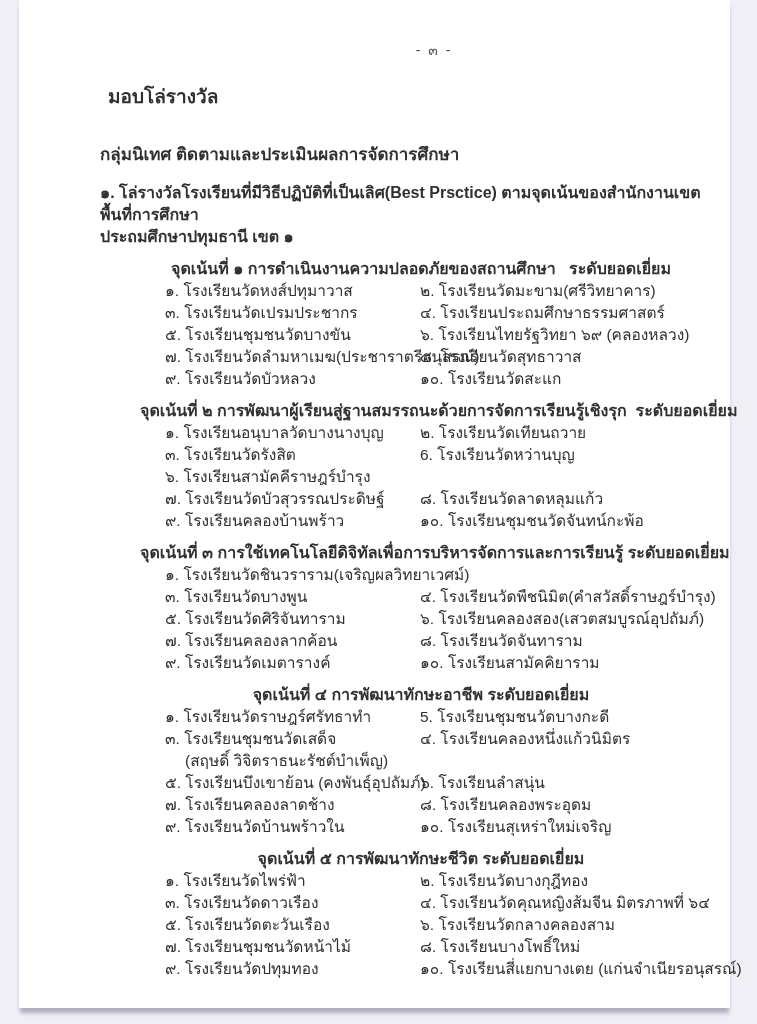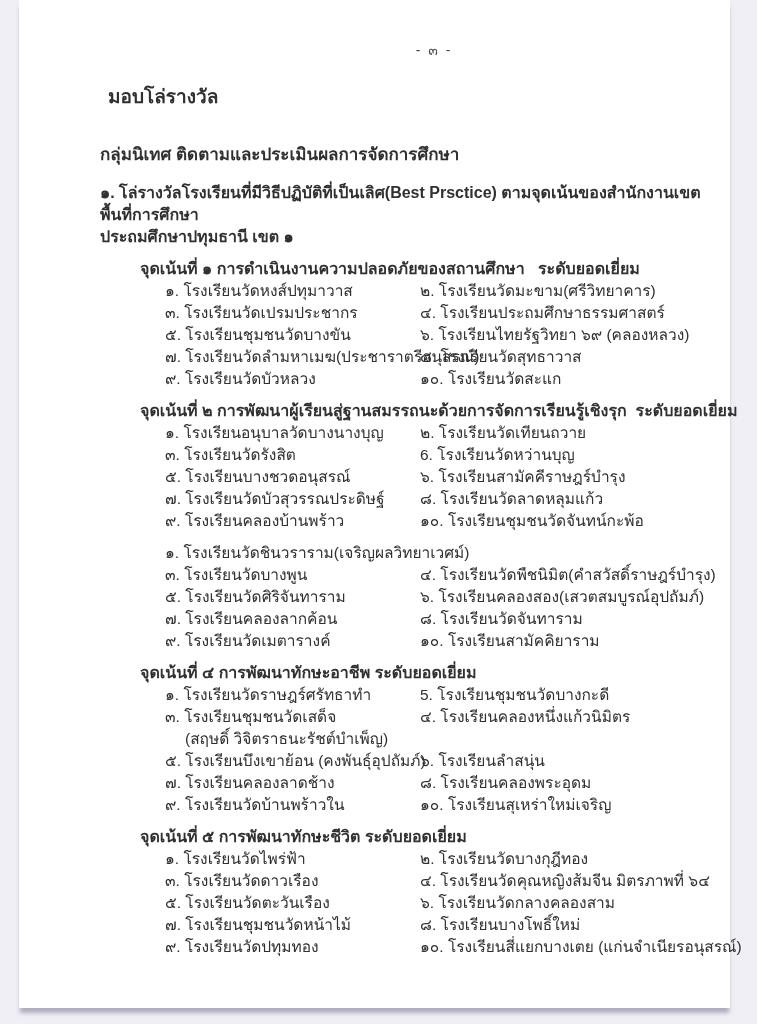--- a/index.html
+++ b/index.html
@@ -35,20 +35,21 @@
   }
   .intro{
     margin-top:16px;
     font-size:16px;line-height:22px;font-weight:bold;
   }
   .section{margin-top:10px;}
   .sec-header{
     margin-left:40px;
     font-size:16px;line-height:22px;font-weight:bold;
     white-space:pre;
+    text-align:center;
   }
   .rows{margin-left:65px;}
   .row{
     display:grid;grid-template-columns:255px auto;
     font-size:15.5px;line-height:22px;
     white-space:nowrap;
   }
   .row .cell-l,.row .cell-r{overflow:visible;}
   .row.cont .cell-l{padding-left:20px;}
 </style>
@@ -95,34 +96,34 @@
           <div class="rows">
             <div class="row">
               <div class="cell-l">๑. โรงเรียนอนุบาลวัดบางนางบุญ</div>
               <div class="cell-r">๒. โรงเรียนวัดเทียนถวาย</div>
             </div>
             <div class="row">
               <div class="cell-l">๓. โรงเรียนวัดรังสิต</div>
               <div class="cell-r">6. โรงเรียนวัดหว่านบุญ</div>
             </div>
             <div class="row">
-              <div class="cell-l">๕. โรงเรียนบางชวดอนุสรณ์</div>
               <div class="cell-r">๖. โรงเรียนสามัคคีราษฎร์บำรุง</div>
             </div>
             <div class="row">
               <div class="cell-l">๗. โรงเรียนวัดบัวสุวรรณประดิษฐ์</div>
               <div class="cell-r">๘. โรงเรียนวัดลาดหลุมแก้ว</div>
             </div>
             <div class="row">
               <div class="cell-l">๙. โรงเรียนคลองบ้านพร้าว</div>
               <div class="cell-r">๑๐. โรงเรียนชุมชนวัดจันทน์กะพ้อ</div>
             </div>
           </div>
         </div>
         <div class="section">
+          <div class="sec-header">จุดเน้นที่ ๓ การใช้เทคโนโลยีดิจิทัลเพื่อการบริหารจัดการและการเรียนรู้ ระดับยอดเยี่ยม</div>
           <div class="rows">
             <div class="row">
               <div class="cell-l">๑. โรงเรียนวัดชินวราราม(เจริญผลวิทยาเวศม์)</div>
             </div>
             <div class="row">
               <div class="cell-l">๓. โรงเรียนวัดบางพูน</div>
               <div class="cell-r">๔. โรงเรียนวัดพืชนิมิต(คำสวัสดิ์ราษฎร์บำรุง)</div>
             </div>
             <div class="row">
               <div class="cell-l">๕. โรงเรียนวัดศิริจันทาราม</div>

